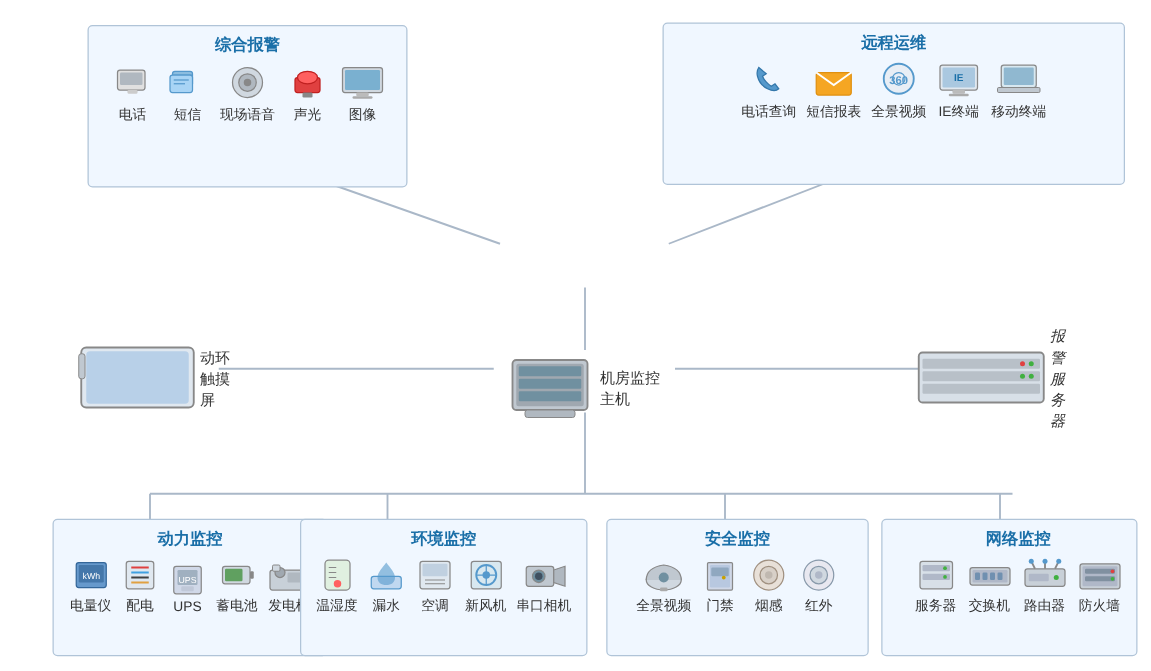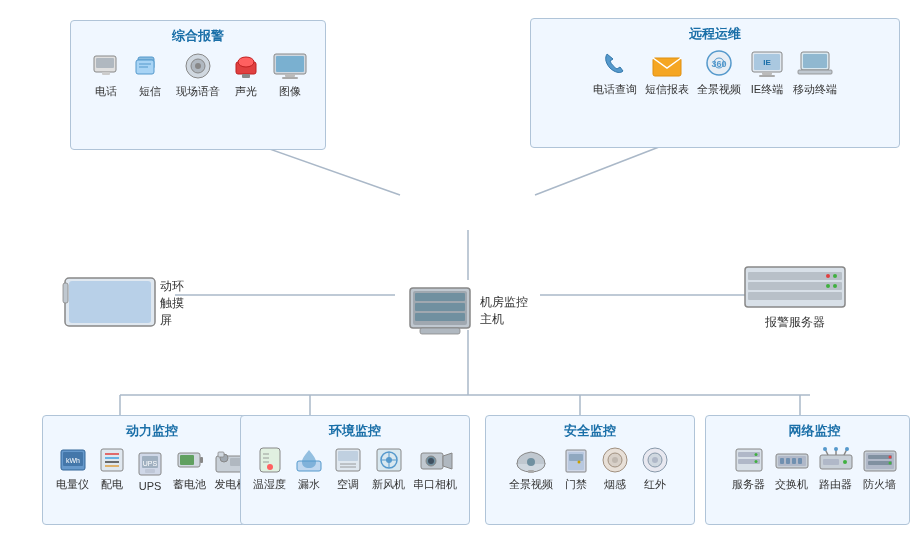--- a/index.html
+++ b/index.html
@@ -253,21 +253,21 @@
 
   <div style="position:absolute;left:60px;top:262px;width:130px;height:80px;display:flex;align-items:center;">
     <svg width="100" height="55" viewBox="0 0 100 55">
       <rect x="5" y="3" width="90" height="48" rx="4" fill="#e0e8f0" stroke="#888" stroke-width="1.5"></rect>
       <rect x="9" y="6" width="82" height="42" rx="3" fill="#b8d0e8"></rect>
       <rect x="3" y="8" width="5" height="20" rx="2" fill="#c0c8d0" stroke="#888" stroke-width="0.8"></rect>
     </svg>
     <span style="font-size:12px;color:#333;margin-top:2px;">动环触摸屏</span>
   </div>
 
-  <div style="position:absolute;left:730px;top:262px;width:130px;height:80px;display:flex;flex-direction:column;align-items:center;">
+  <div style="position:absolute;left:730px;top:262px;width:130px;height:80px;display:flex;align-items:center;font-style:italic;">
     <svg width="110" height="50" viewBox="0 0 110 50">
       <rect x="5" y="5" width="100" height="40" rx="3" fill="#d8e0e8" stroke="#888" stroke-width="1.5"></rect>
       <rect x="8" y="10" width="94" height="8" rx="1" fill="#b8c0c8"></rect>
       <rect x="8" y="20" width="94" height="8" rx="1" fill="#b8c0c8"></rect>
       <rect x="8" y="30" width="94" height="8" rx="1" fill="#b8c0c8"></rect>
       <circle cx="88" cy="14" r="2" fill="#e04040"></circle>
       <circle cx="95" cy="14" r="2" fill="#40b040"></circle>
       <circle cx="88" cy="24" r="2" fill="#40b040"></circle>
       <circle cx="95" cy="24" r="2" fill="#40b040"></circle>
     </svg>

